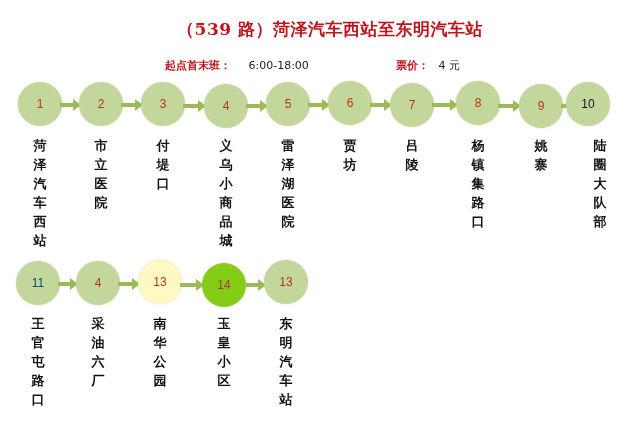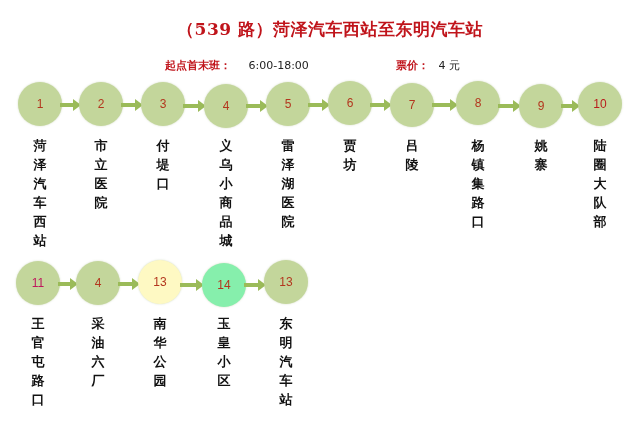--- a/index.html
+++ b/index.html
@@ -144,31 +144,31 @@
       <span>9</span>
     </div>
     <div class="name" style="left: 531px; top: 136px;">
       <span>姚</span>
       <span>寨</span>
     </div>
     <div class="arrow" style="left: 561px; top: 98px; width: 19px;"><svg width="19" height="14" viewBox="0 0 19 14">
         <rect x="0" y="5" width="12" height="4" fill="#9bbb59"></rect>
         <polygon points="11,1 19,7 11,13" fill="#9bbb59"></polygon>
       </svg></div>
-    <div class="node" style="left: 578px; top: 82px; background: rgb(195, 214, 155); color: #b91c1c;">
+    <div class="node" style="left: 566px; top: 82px; background: rgb(195, 214, 155); color: #0f172a;">
       <span>10</span>
     </div>
     <div class="name" style="left: 590px; top: 136px;">
       <span>陆</span>
       <span>圈</span>
       <span>大</span>
       <span>队</span>
       <span>部</span>
     </div>
-    <div class="node" style="left: 16px; top: 261px; background: rgb(195, 214, 155); color: #be185d;">
+    <div class="node" style="left: 16px; top: 261px; background: rgb(195, 214, 155); color: #0c4a6e;">
       <span>11</span>
     </div>
     <div class="name" style="left: 28px; top: 314px;">
       <span>王</span>
       <span>官</span>
       <span>屯</span>
       <span>路</span>
       <span>口</span>
     </div>
     <div class="arrow" style="left: 58px; top: 276px; width: 20px;"><svg width="20" height="14" viewBox="0 0 20 14">
@@ -194,21 +194,21 @@
     <div class="name" style="left: 150px; top: 314px;">
       <span>南</span>
       <span>华</span>
       <span>公</span>
       <span>园</span>
     </div>
     <div class="arrow" style="left: 180px; top: 276.5px; width: 24px;"><svg width="24" height="14" viewBox="0 0 24 14">
         <rect x="0" y="5" width="17" height="4" fill="#9bbb59"></rect>
         <polygon points="16,1 24,7 16,13" fill="#9bbb59"></polygon>
       </svg></div>
-    <div class="node" style="left: 202px; top: 263px; background: #86efac; color: rgb(179, 54, 30);">
+    <div class="node" style="left: 202px; top: 263px; background: #84cc16; color: rgb(179, 54, 30);">
       <span>14</span>
     </div>
     <div class="name" style="left: 214px; top: 314px;">
       <span>玉</span>
       <span>皇</span>
       <span>小</span>
       <span>区</span>
     </div>
     <div class="arrow" style="left: 244px; top: 276.5px; width: 22px;"><svg width="22" height="14" viewBox="0 0 22 14">
         <rect x="0" y="5" width="15" height="4" fill="#9bbb59"></rect>

